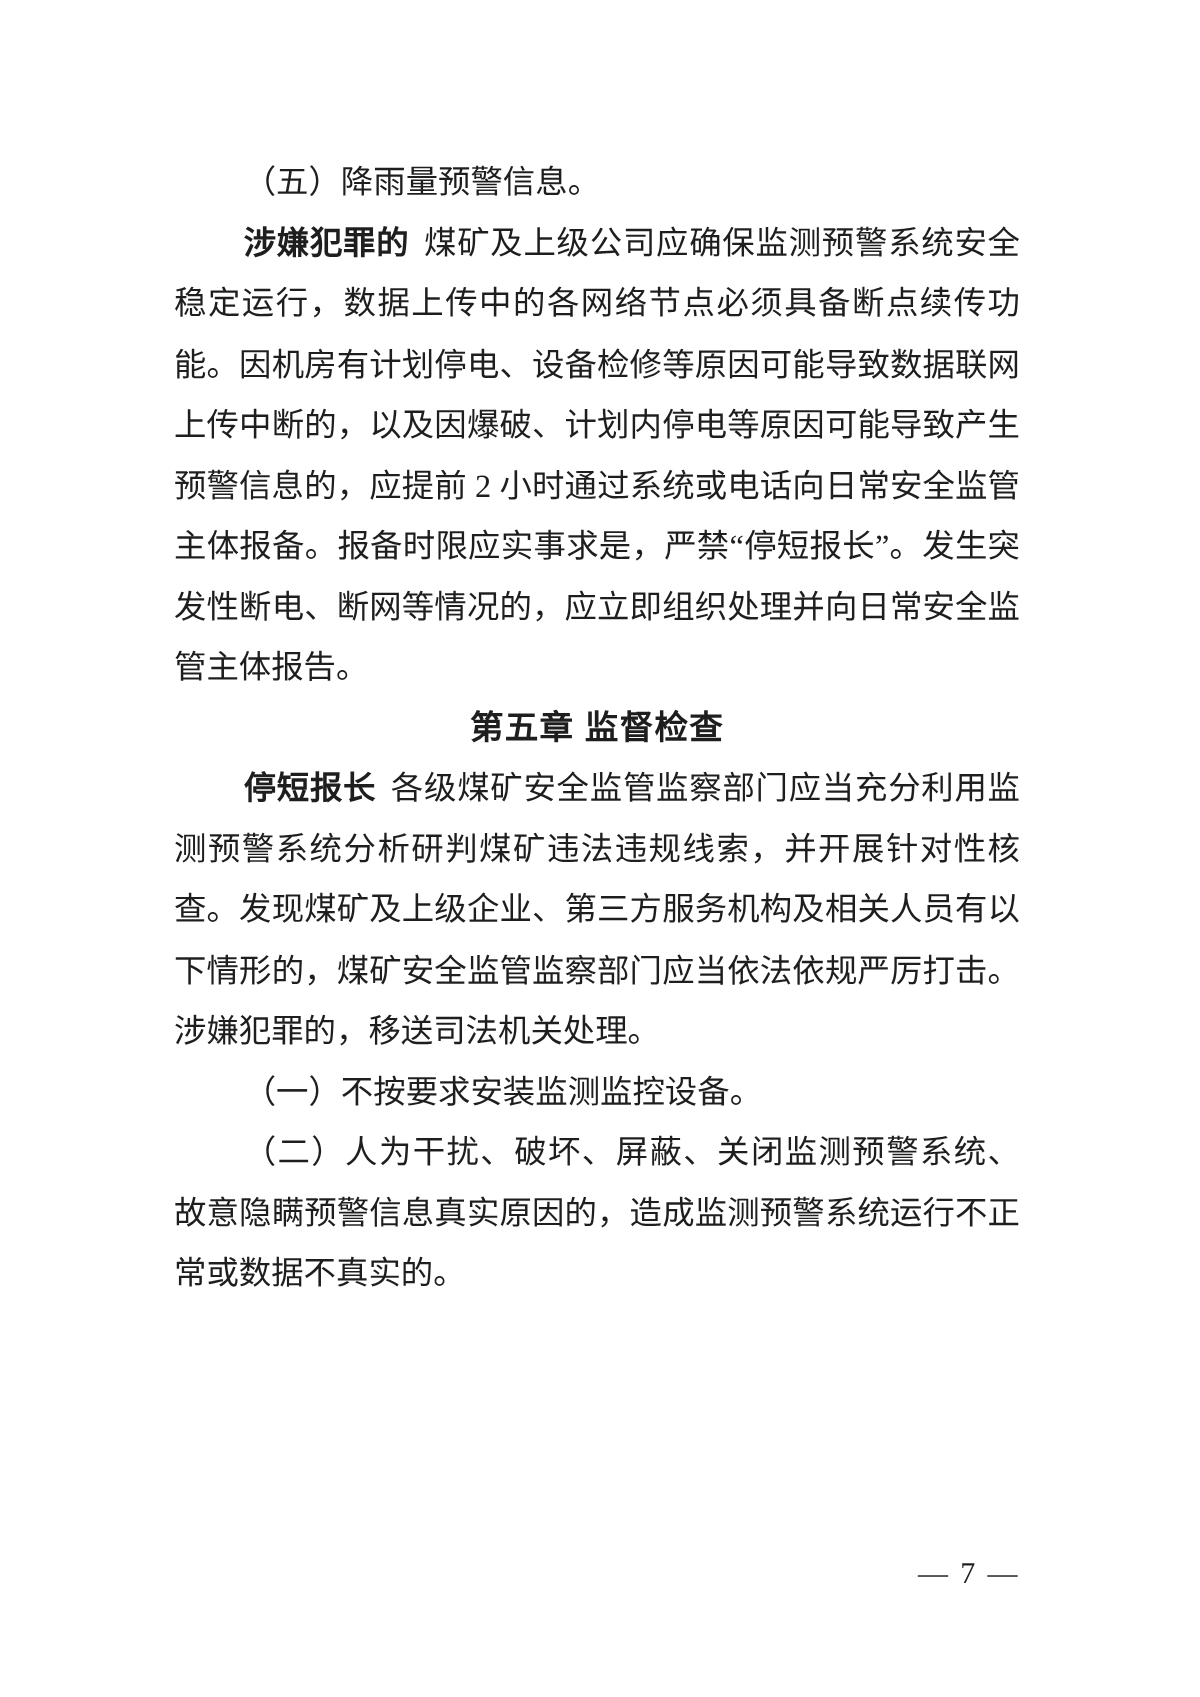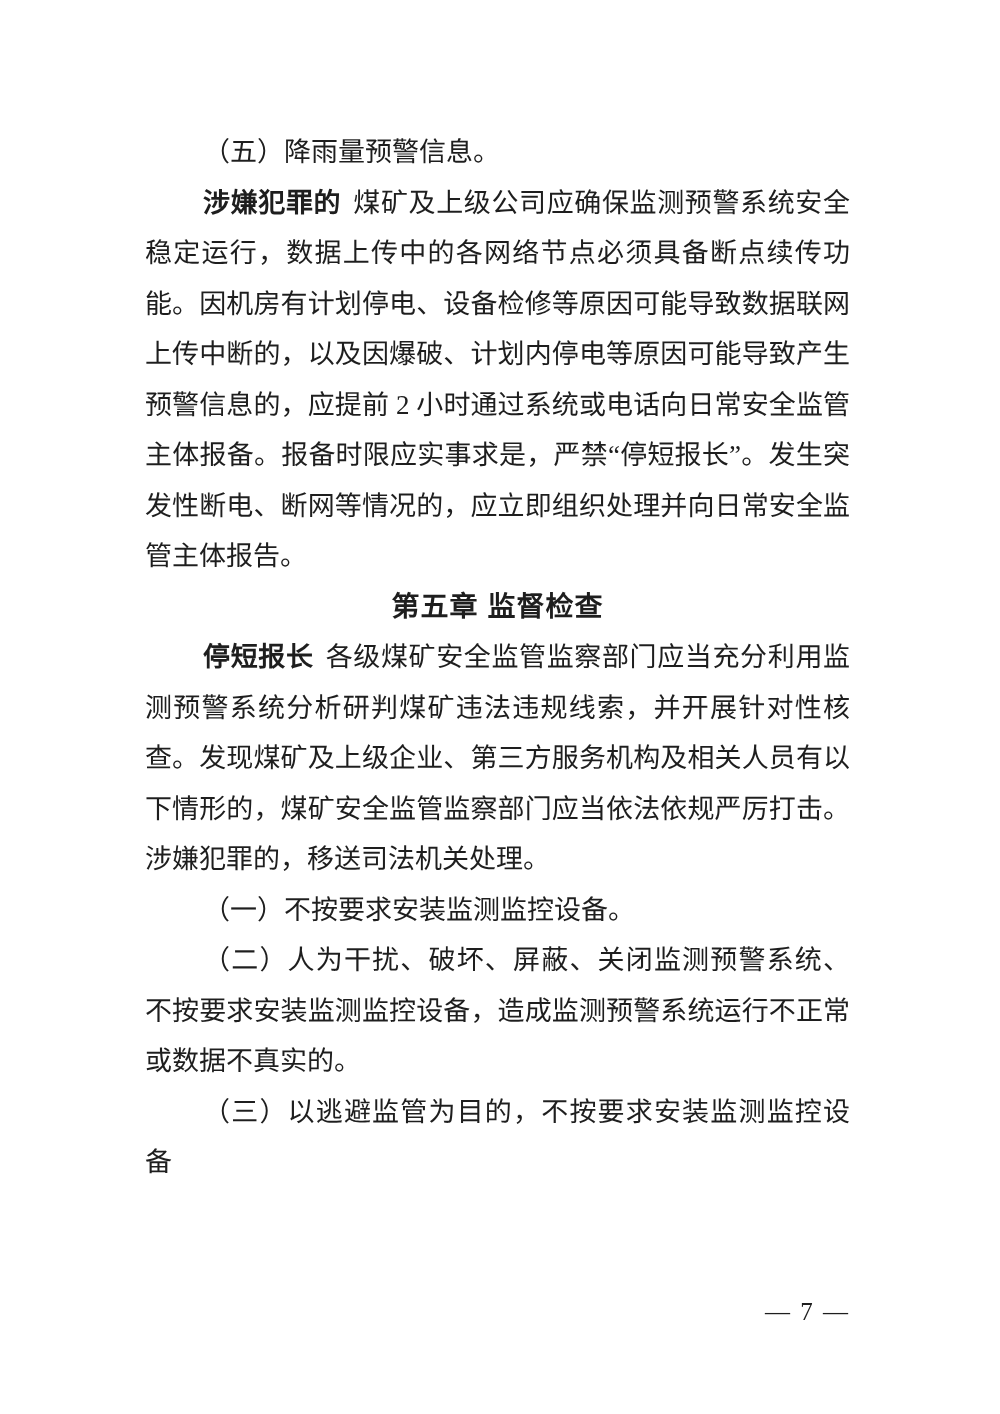--- a/index.html
+++ b/index.html
@@ -59,19 +59,18 @@
 </head>
 <body>
 
 <div class="page">
   <main class="content" id="content">
       <p class="para">（五）降雨量预警信息。</p>
       <p class="para"><span class="lead">涉嫌犯罪的</span>煤矿及上级公司应确保监测预警系统安全稳定运行，数据上传中的各网络节点必须具备断点续传功能。因机房有计划停电、设备检修等原因可能导致数据联网上传中断的，以及因爆破、计划内停电等原因可能导致产生预警信息的，应提前 2 小时通过系统或电话向日常安全监管主体报备。报备时限应实事求是，严禁“停短报长”。发生突发性断电、断网等情况的，应立即组织处理并向日常安全监管主体报告。</p>
       <h2 class="chapter-heading">第五章 监督检查</h2>
       <p class="para"><span class="lead">停短报长</span>各级煤矿安全监管监察部门应当充分利用监测预警系统分析研判煤矿违法违规线索，并开展针对性核查。发现煤矿及上级企业、第三方服务机构及相关人员有以下情形的，煤矿安全监管监察部门应当依法依规严厉打击。涉嫌犯罪的，移送司法机关处理。</p>
       <p class="para">（一）不按要求安装监测监控设备。</p>
-      <p class="para">（二）人为干扰、破坏、屏蔽、关闭监测预警系统、不按要求安装监测监控设备，造成监测预警系统运行不正常或数据不真实的。</p>
-      <p class="para">（三）以逃避监管为目的，不按要求安装监测监控设备</p>
+      <p class="para">（二）人为干扰、破坏、屏蔽、关闭监测预警系统、故意隐瞒预警信息真实原因的，造成监测预警系统运行不正常或数据不真实的。</p>
     </main>
   <div class="footer">
     <span>— 7 —</span>
   </div>
 </div>
 
 </body></html>

